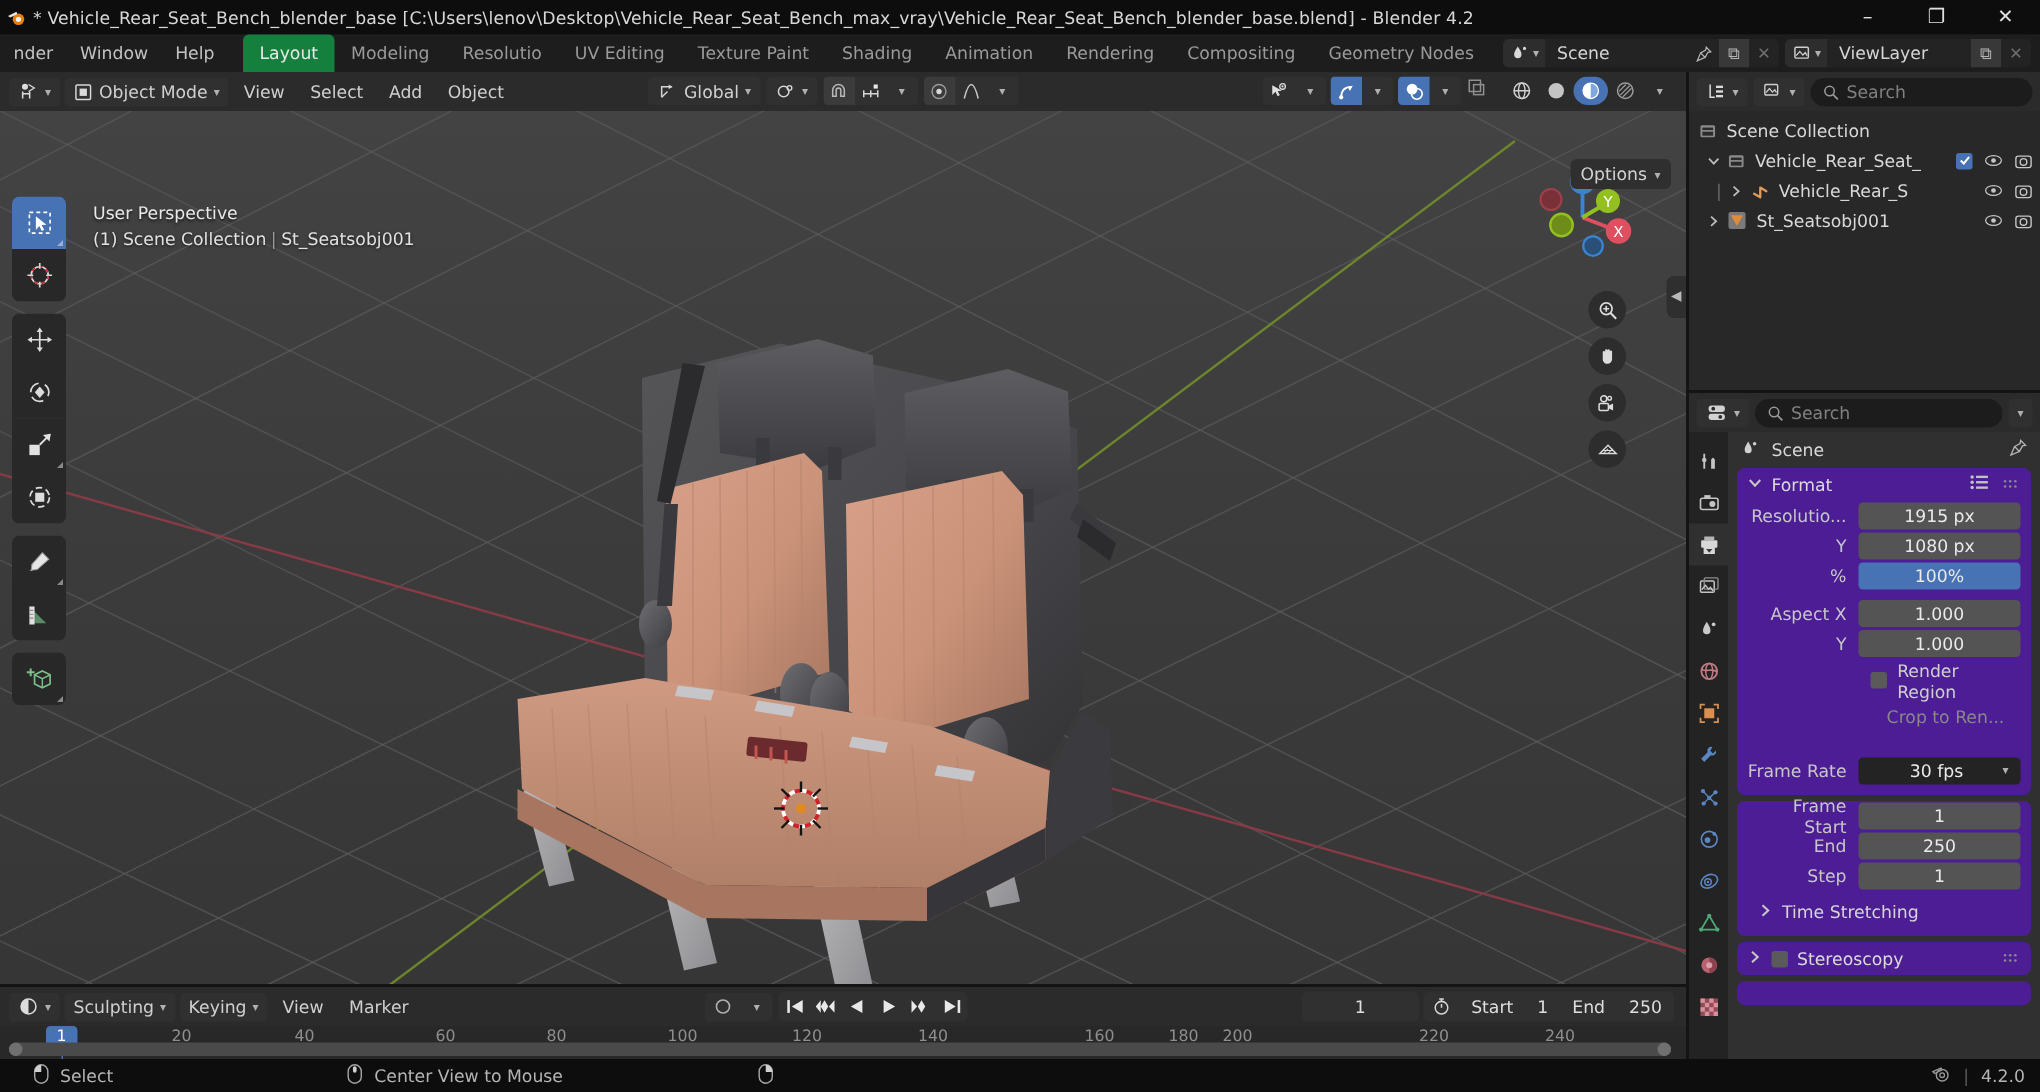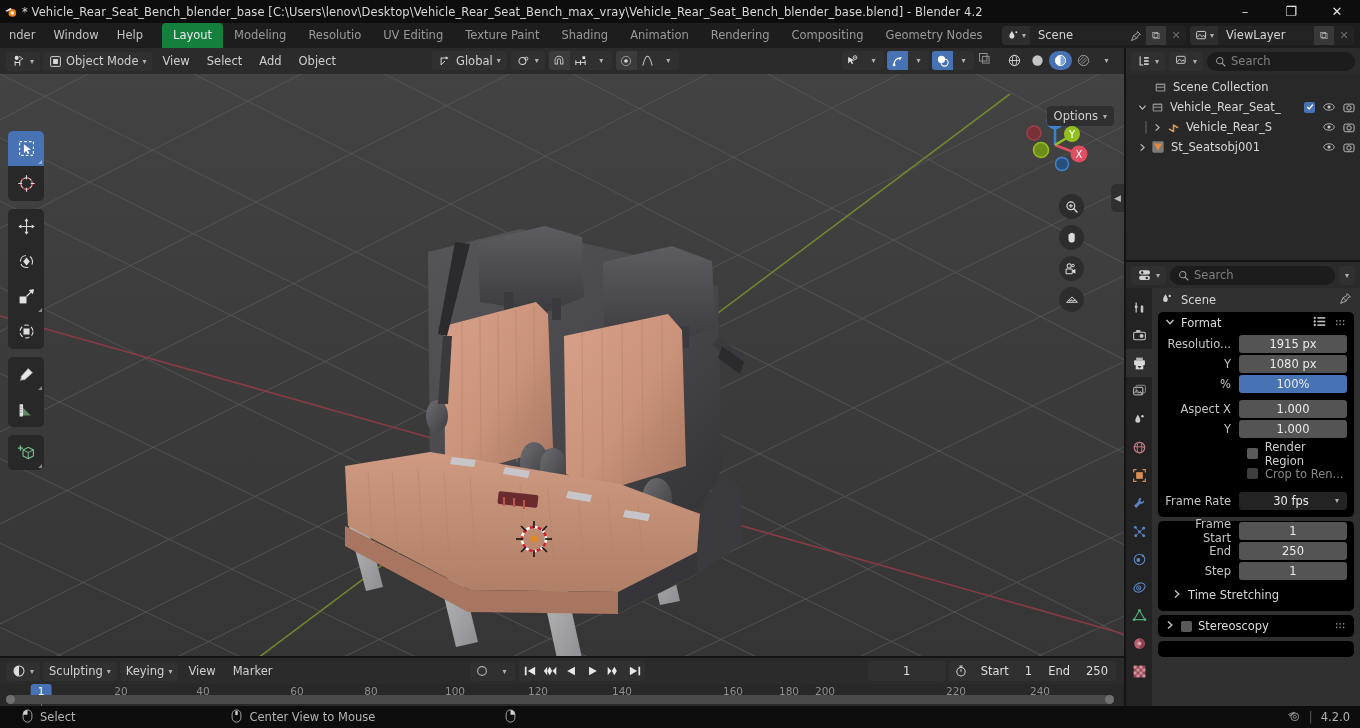--- a/index.html
+++ b/index.html
@@ -212,21 +212,21 @@
   .pr-tabs {
     position: absolute; left: 0; top: 26px; width: 26px; bottom: 0; background: #232323;
     display: flex; flex-direction: column; align-items: center; padding-top: 5px; gap: 0;
   }
   .pr-tab { width: 26px; height: 28px; display: flex; align-items: center; justify-content: center; }
   .pr-tab.active { background: #303030; }
   .pr-main { position: absolute; left: 26px; top: 26px; right: 0; bottom: 0; overflow: hidden; }
   .pr-crumb { height: 24px; display: flex; align-items: center; gap: 7px; padding: 0 8px; position: relative; }
   .pr-crumb .nm { font-size: 11.5px; color: #d8d8d8; }
   .pin { position: absolute; right: 8px; }
-  .panel { background: #000000; border-radius: 5px; margin: 0 6px 4px 6px; padding-bottom: 6px; }
+  .panel { background: #4c1d95; border-radius: 5px; margin: 0 6px 4px 6px; padding-bottom: 6px; }
   .panel-head {
     height: 22px; display: flex; align-items: center; gap: 6px; padding: 0 7px; position: relative;
   }
   .panel-head .ttl { font-size: 11.5px; color: #dadada; }
   .panel-head .right-ico { position: absolute; right: 7px; display: flex; gap: 8px; align-items: center; }
   .row { display: flex; align-items: center; height: 19px; margin: 0 7px 1px 7px; }
   .row .lb { width: 74px; text-align: right; padding-right: 8px; font-size: 11.5px; color: #c6c6c6; }
   .val {
     flex: 1; height: 18px; line-height: 18px; background: #545454; border-radius: 3px;
     text-align: center; font-size: 11.5px; color: #eaeaea;
@@ -498,20 +498,26 @@
             <line x1="-18" y1="0" x2="-11" y2="0"></line>
               <line x1="11" y1="0" x2="18" y2="0"></line>
             <line x1="-13" y1="-13" x2="-8" y2="-8"></line>
               <line x1="8" y1="8" x2="13" y2="13"></line>
             <line x1="13" y1="-13" x2="8" y2="-8"></line>
               <line x1="-8" y1="8" x2="-13" y2="13"></line>
           </g>
         </g>
       </svg>
 
+      <div class="vp-text">
+        <div>User Perspective</div>
+        <div class="l2">
+          <span>(1) Scene Collection</span><span class="sep">|</span><span>St_Seatsobj001</span>
+        </div>
+      </div>
 
       <div class="options-btn">
         <span>Options</span>
         <span class="chev">▾</span>
       </div>
 
       <div class="vp-tools">
         <div class="tgrp">
           <div class="tbtn active">
             <svg width="19" height="19" viewBox="0 0 22 22">
@@ -942,21 +948,21 @@
       <div class="searchbox">
         <svg width="11" height="11" viewBox="0 0 14 14">
           <circle cx="6" cy="6" r="4" fill="none" stroke="#9a9a9a" stroke-width="1.3"></circle>
           <line x1="9" y1="9" x2="13" y2="13" stroke="#9a9a9a" stroke-width="1.5"></line>
         </svg>
         <span>Search</span>
       </div>
     </div>
     <div class="ol-body">
 
-      <div class="ol-row" style="padding-left:28px;">
+      <div class="ol-row" style="padding-left:6px;">
         <span style="display:flex;align-items:center;margin-right:6px;">
           <svg width="13" height="13" viewBox="0 0 16 16">
             <rect x="2" y="3" width="12" height="10" rx="1.4" fill="#8a8a8a"></rect>
             <rect x="3.6" y="5" width="8.8" height="2" fill="#2b2b2b"></rect>
             <rect x="3.6" y="8.4" width="8.8" height="3.2" fill="#2b2b2b"></rect>
           </svg>
         </span>
         <span class="lbl">Scene Collection</span>
       </div>
 
@@ -1270,21 +1276,21 @@
           <span class="val">1.000</span>
         </div>
         <div class="row" style="margin-bottom:6px;">
           <span class="lb">Y</span>
           <span class="val">1.000</span>
         </div>
         <div class="cbrow">
           <span class="cb"></span>
           <span class="t">Render Region</span>
         </div>
-        <div class="cbrow" style="margin-bottom:8px;">
+        <div class="cbrow" style="margin-bottom:21px;flex-direction:column;">
           <span class="cb dim"></span>
           <span class="t dim">Crop to Ren...</span>
         </div>
         <div class="row">
           <span class="lb">Frame Rate</span>
           <span class="val dark">
             <span class="tx">30 fps</span>
             <span class="chev">▾</span>
           </span>
         </div>

